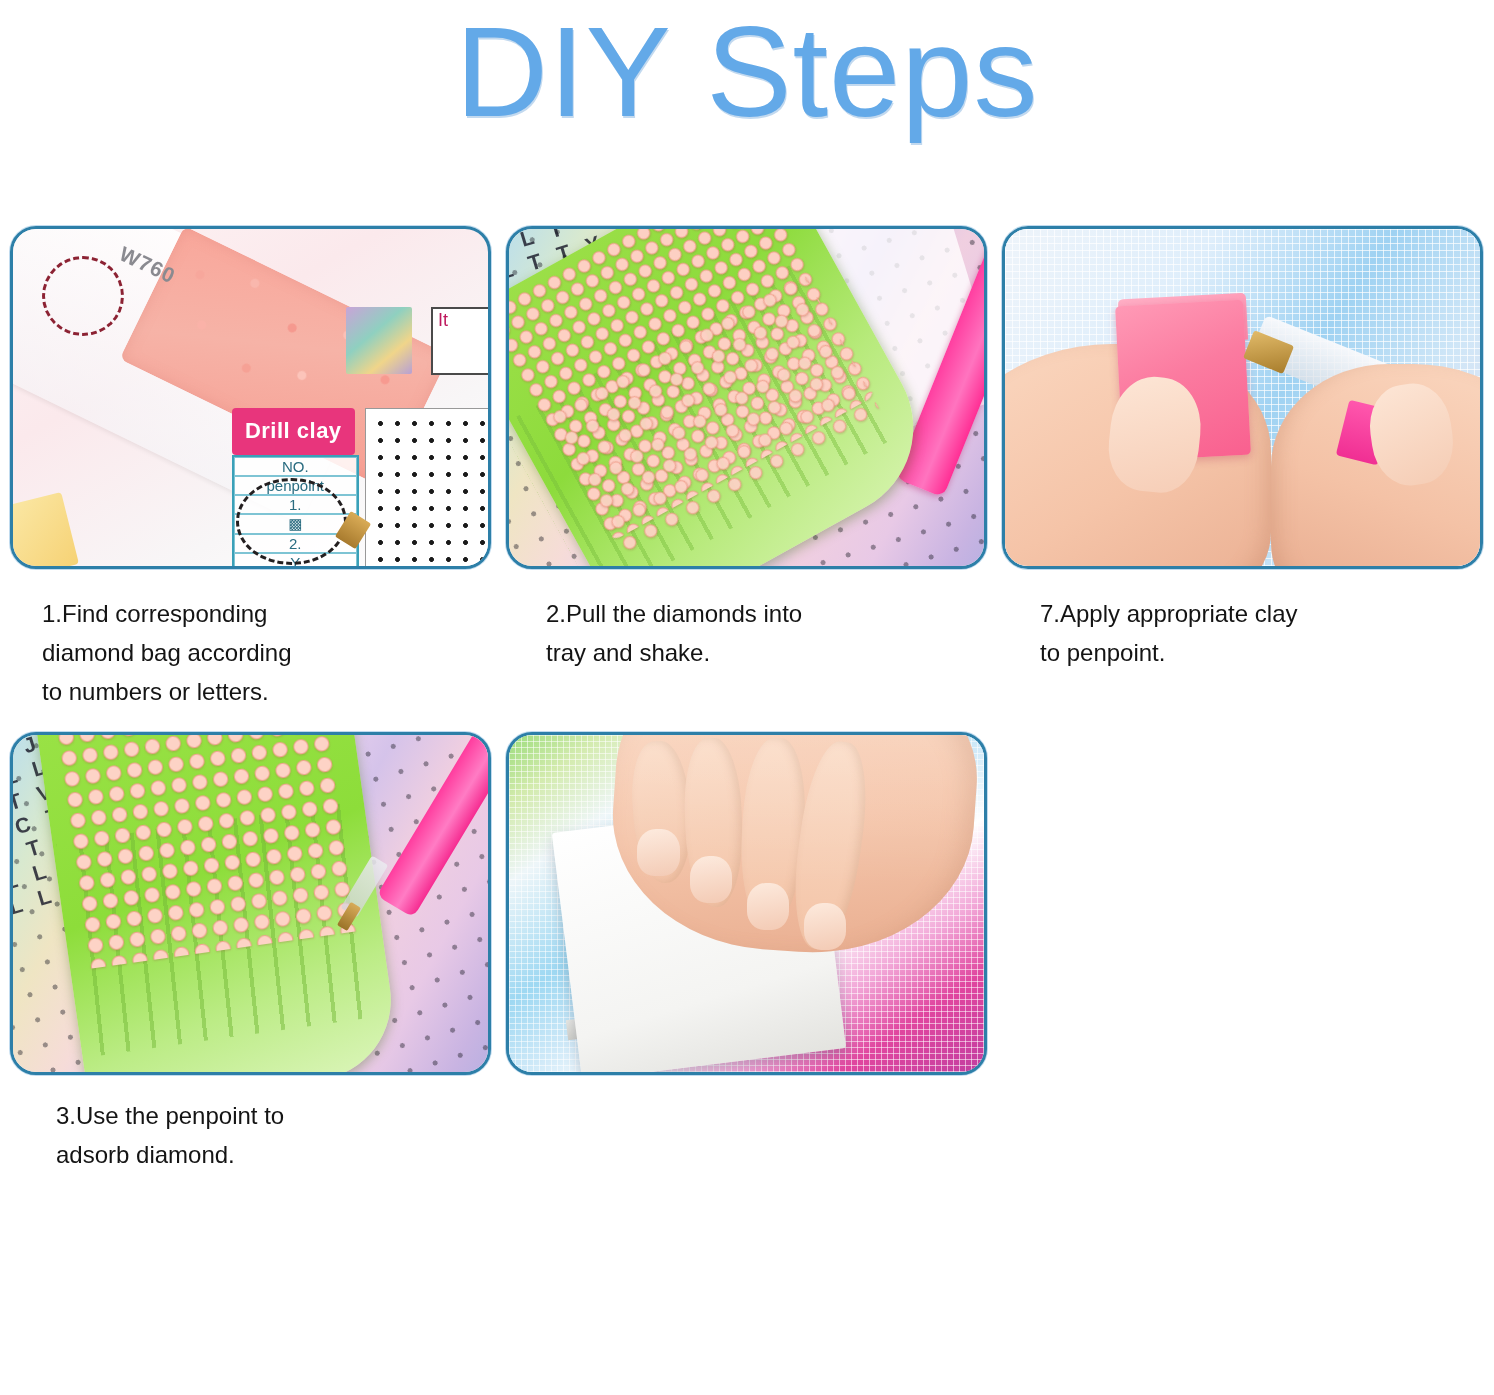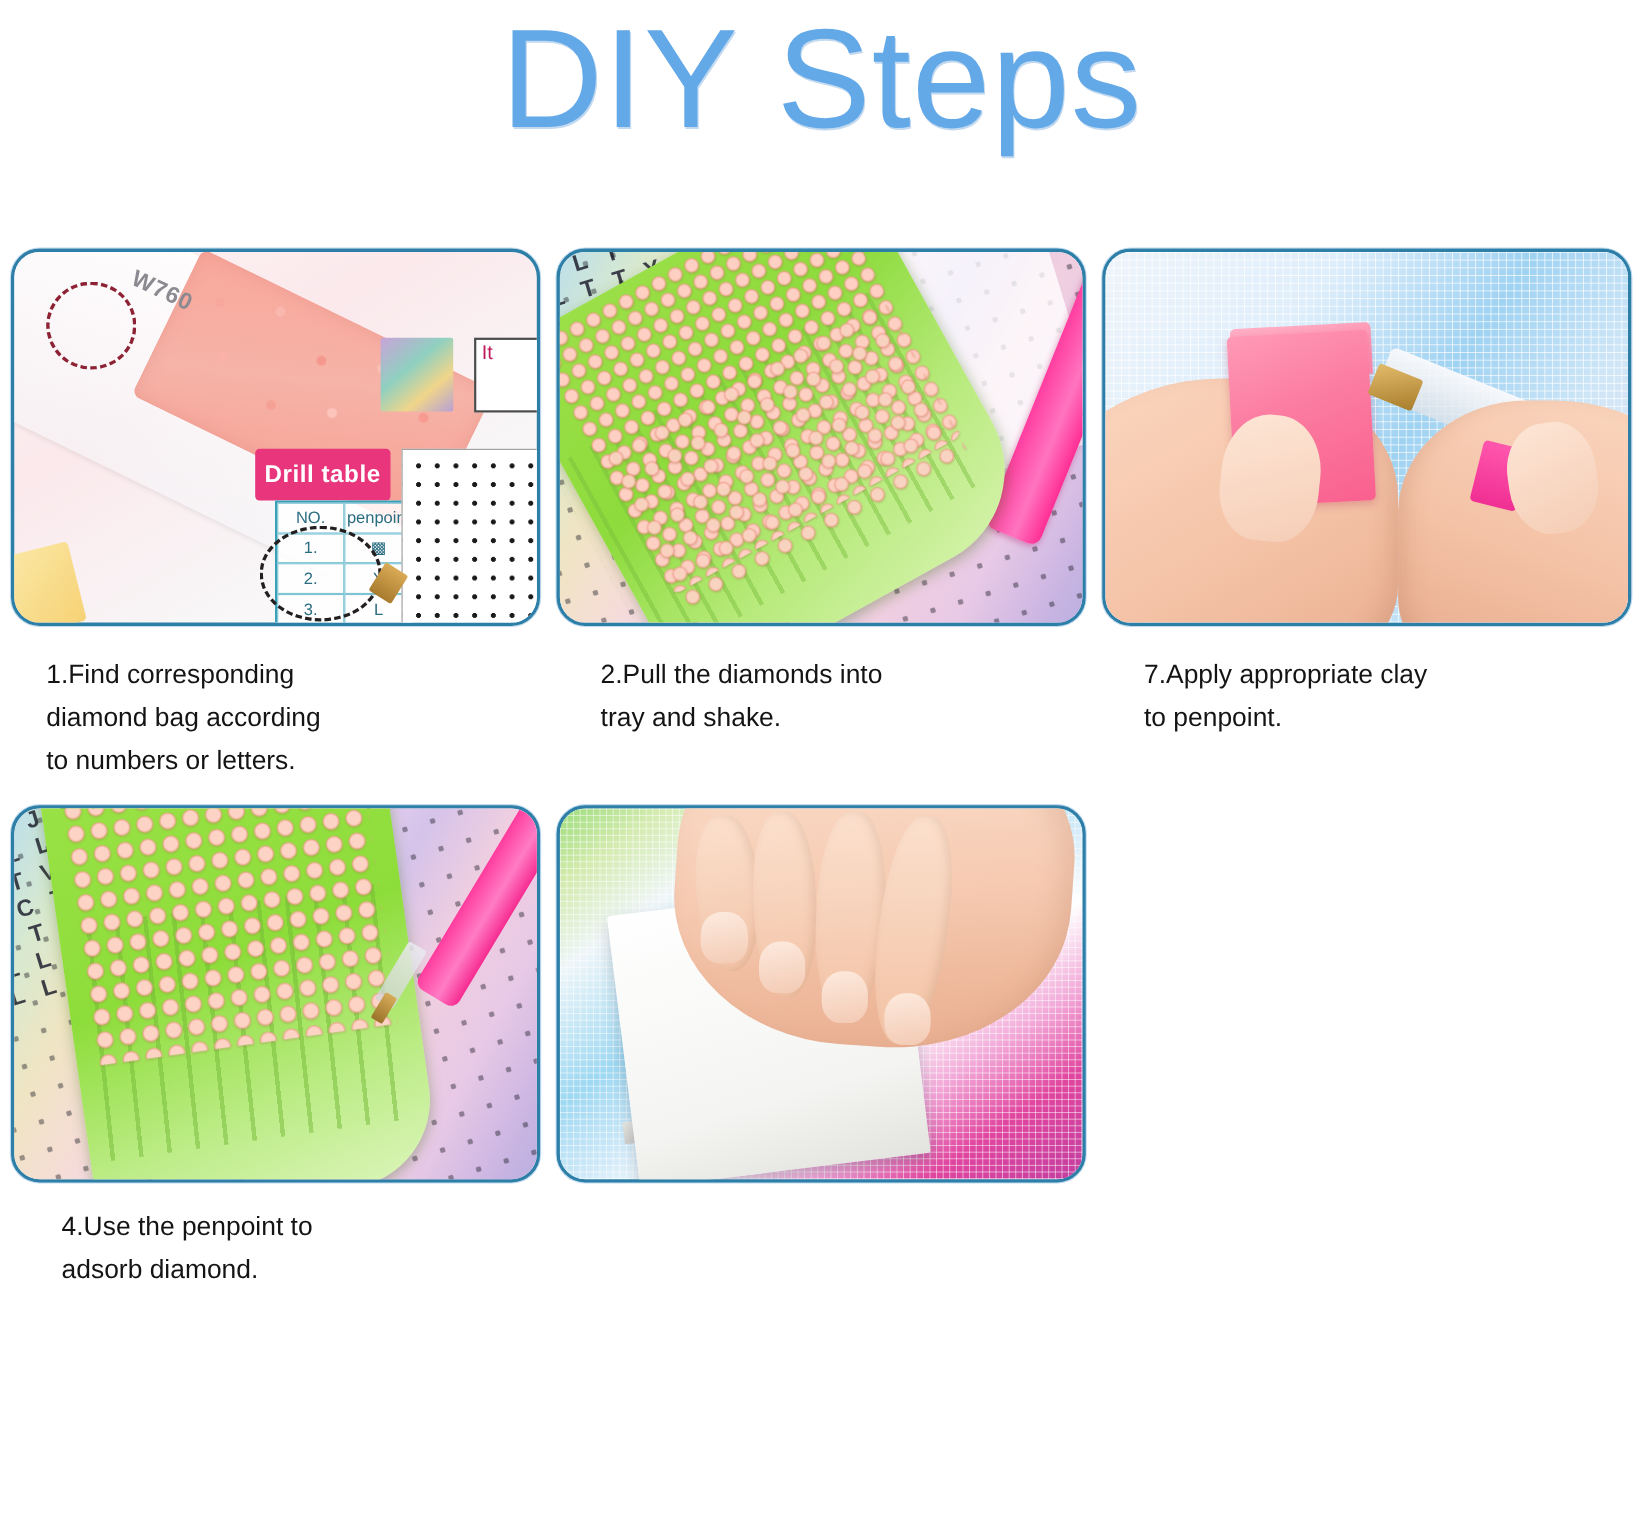--- a/index.html
+++ b/index.html
@@ -119,22 +119,22 @@
   .p1 .drill{
     position:absolute;left:46%;top:53%;width:26%;height:14%;
     background:#e8357c;border-radius:4px;
     color:#fff;font-size:22px;font-weight:700;
     display:flex;align-items:center;justify-content:center;
     letter-spacing:.5px;
   }
   .p1 .tbl{
     position:absolute;left:46%;top:67%;width:26%;height:33%;
     border:2px solid #3aa0b8;background:rgba(255,255,255,.85);
-    display:grid;grid-template-columns:1fr 1fr;grid-template-rows:repeat(4,1fr);
-    font-size:15px;color:#2a6c80;margin-left:18px;
+    display:grid;grid-template-columns:1fr;grid-template-rows:repeat(4,1fr);
+    font-size:15px;color:#2a6c80;
   }
   .p1 .tbl div{border:1px solid #7ec4d4;display:flex;align-items:center;justify-content:center;}
   .p1 .dots{
     position:absolute;left:74%;top:53%;width:30%;height:47%;
     background:#ffffff;border:1px solid #999;
     background-image:radial-gradient(#1a1a1a 2.2px, transparent 2.4px);
     background-size:17px 17px;background-position:6px 6px;
   }
   .p1 .tip{
     position:absolute;left:69%;top:85%;width:5%;height:9%;
@@ -441,21 +441,21 @@
         <div class="inner">
           <div class="corner"></div>
           <div class="bag"></div>
           <div class="bagfill"></div>
           <div class="circleann"></div>
           <div class="codetxt">W760</div>
           <div class="minipic"></div>
           <div class="itbox">
             <span>It</span>
           </div>
-          <div class="drill">Drill table</div>
+          <div class="drill">Drill clay</div>
           <div class="tbl">
             <div>NO.</div>
             <div>penpoint</div>
             <div>1.</div>
             <div>▩</div>
             <div>2.</div>
             <div>Y</div>
             <div>3.</div>
             <div>L</div>
           </div>
@@ -527,21 +527,21 @@
 C V T T L L C C V</div>
           <div class="dotsoverlay"></div>
           <div class="tray"></div>
           <div class="trayridge"></div>
           <div class="beads"></div>
           <div class="pen"></div>
           <div class="pentip"></div>
           <div class="gold"></div>
         </div>
       </div>
-      <div class="caption">4.Use the penpoint to
+      <div class="caption">3.Use the penpoint to
 adsorb diamond.</div>
     </div>
 
 
     <div class="cell row2 c3">
       <div class="photo p6">
         <div class="inner">
           <div class="art"></div>
           <div class="mesh"></div>
           <div class="bookedge"></div>

